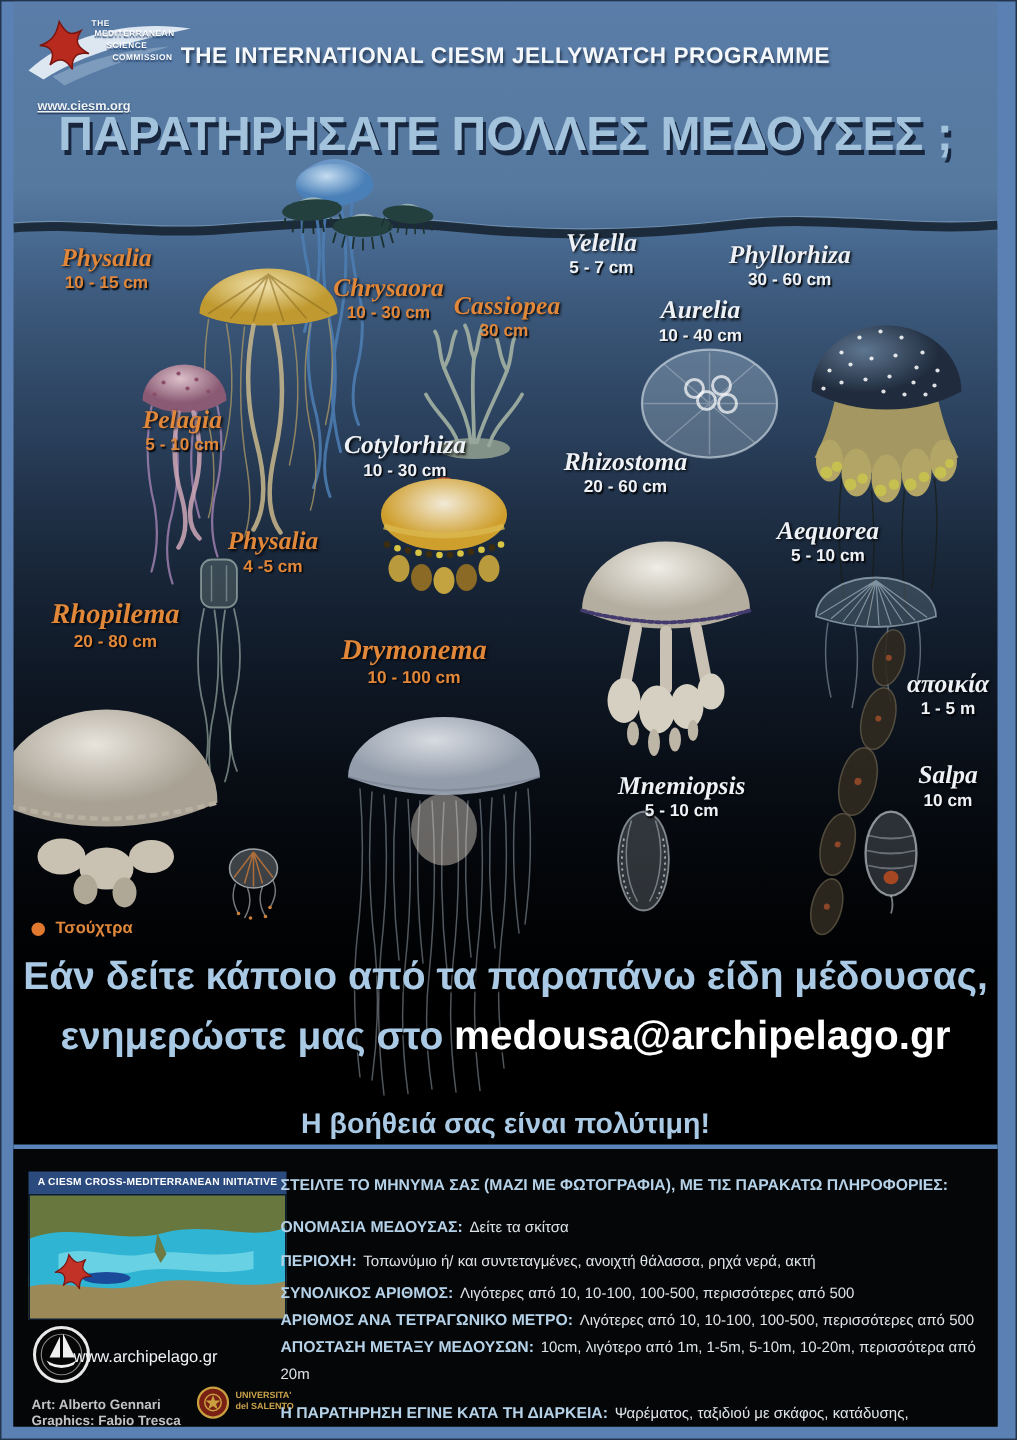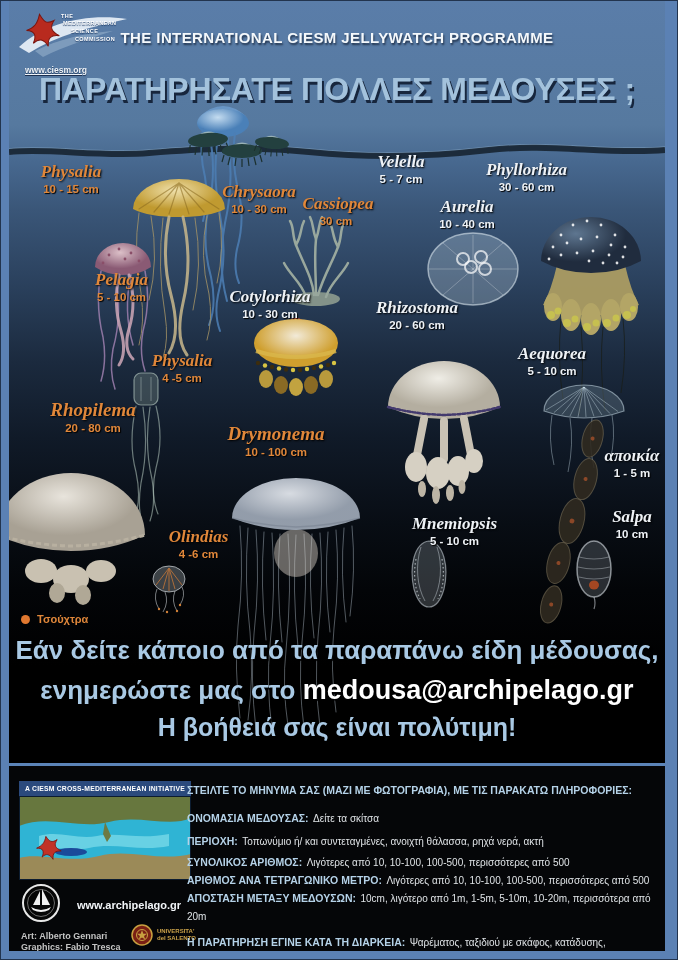--- a/index.html
+++ b/index.html
@@ -40,32 +40,32 @@
 
   
   .legend{position:absolute;left:12px;top:612px;display:flex;align-items:center;gap:7px;}
   .legend-dot{width:9px;height:9px;border-radius:50%;background:#e07830;}
   .legend-label{font-size:11px;font-weight:bold;color:#e0873a;}
   .msg{position:absolute;width:100%;text-align:center;color:#a9c9e4;font-weight:bold;
        text-shadow:2px 2px 1px rgba(0,0,0,.9);white-space:nowrap;}
   .msg1{top:634px;font-size:26px;}
   .msg2{top:674px;font-size:26px;}
   .msg2 .email{color:#ffffff;font-size:27px;}
-  .msg3{top:712px;font-size:25px;text-align:center;}
+  .msg3{top:738px;font-size:19px;text-align:center;}
 
   .divider{position:absolute;left:0;top:762px;width:100%;height:3px;background:#5b84b8;}
 
   
   .foot{position:absolute;left:0;top:765px;width:100%;height:185px;background:#050608;overflow:hidden;}
   .initiative{position:absolute;left:10px;top:15px;width:172px;height:15px;background:#2b4a7d;
     color:#fff;font-weight:bold;font-size:6.8px;text-align:center;line-height:15px;
     letter-spacing:.2px;white-space:nowrap;}
   .map-svg{position:absolute;left:10px;top:30px;}
   .ship-svg{position:absolute;left:12px;top:117px;}
-  .arch-url{position:absolute;left:68px;top:133px;font-size:11px;font-weight:bold;color:#f2f5f8;}
+  .arch-url{position:absolute;left:40px;top:133px;font-size:11px;font-weight:normal;color:#f2f5f8;}
   .credits{position:absolute;left:12px;top:165px;color:#c3c3c3;font-size:9px;font-weight:bold;line-height:10.5px;}
   .univ{position:absolute;left:122px;top:158px;display:flex;align-items:center;gap:4px;}
   .univ-txt{color:#caa24a;font-size:6px;font-weight:bold;line-height:7px;}
 
   .fr-head{position:absolute;left:178px;top:18px;width:474px;color:#b5d2e8;font-weight:bold;
     font-size:10.5px;white-space:nowrap;}
   .fr-row{position:absolute;left:178px;width:472px;}
   .fr-label{color:#b5d2e8;font-weight:bold;font-size:10.5px;}
   .fr-value{color:#dfe3e6;font-size:10px;}
   .r1{top:42px}.r2{top:65px}.r3{top:86px}.r4{top:104px}.r5{top:122px}.r6{top:140px;width:448px;line-height:13px;margin-top:28px;}
@@ -472,35 +472,31 @@
       <div class="sp-size">20 - 60 cm</div>
     </div>
     <div class="sp white" style="left:498px;top:344px;width:90px">
       <div class="sp-name">Aequorea</div>
       <div class="sp-size">5 - 10 cm</div>
     </div>
     <div class="sp orange" style="left:128px;top:351px;width:90px">
       <div class="sp-name">Physalia</div>
       <div class="sp-size">4 -5 cm</div>
     </div>
-    <div class="sp orange lg" style="left:24px;top:399px;width:120px">
+    <div class="sp orange lg" style="left:8px;top:399px;width:120px">
       <div class="sp-name">Rhopilema</div>
       <div class="sp-size">20 - 80 cm</div>
     </div>
     <div class="sp orange lg" style="left:192px;top:423px;width:150px">
       <div class="sp-name">Drymonema</div>
       <div class="sp-size">10 - 100 cm</div>
     </div>
     <div class="sp white" style="left:588px;top:446px;width:70px">
       <div class="sp-name">αποικία</div>
       <div class="sp-size">1 - 5 m</div>
-    </div>
-    <div class="sp orange" style="left:142px;top:527px;width:95px">
-      <div class="sp-name">Olindias</div>
-      <div class="sp-size">4 -6 cm</div>
     </div>
     <div class="sp white" style="left:388px;top:514px;width:115px">
       <div class="sp-name">Mnemiopsis</div>
       <div class="sp-size">5 - 10 cm</div>
     </div>
     <div class="sp white" style="left:588px;top:507px;width:70px">
       <div class="sp-name">Salpa</div>
       <div class="sp-size">10 cm</div>
     </div>
 

